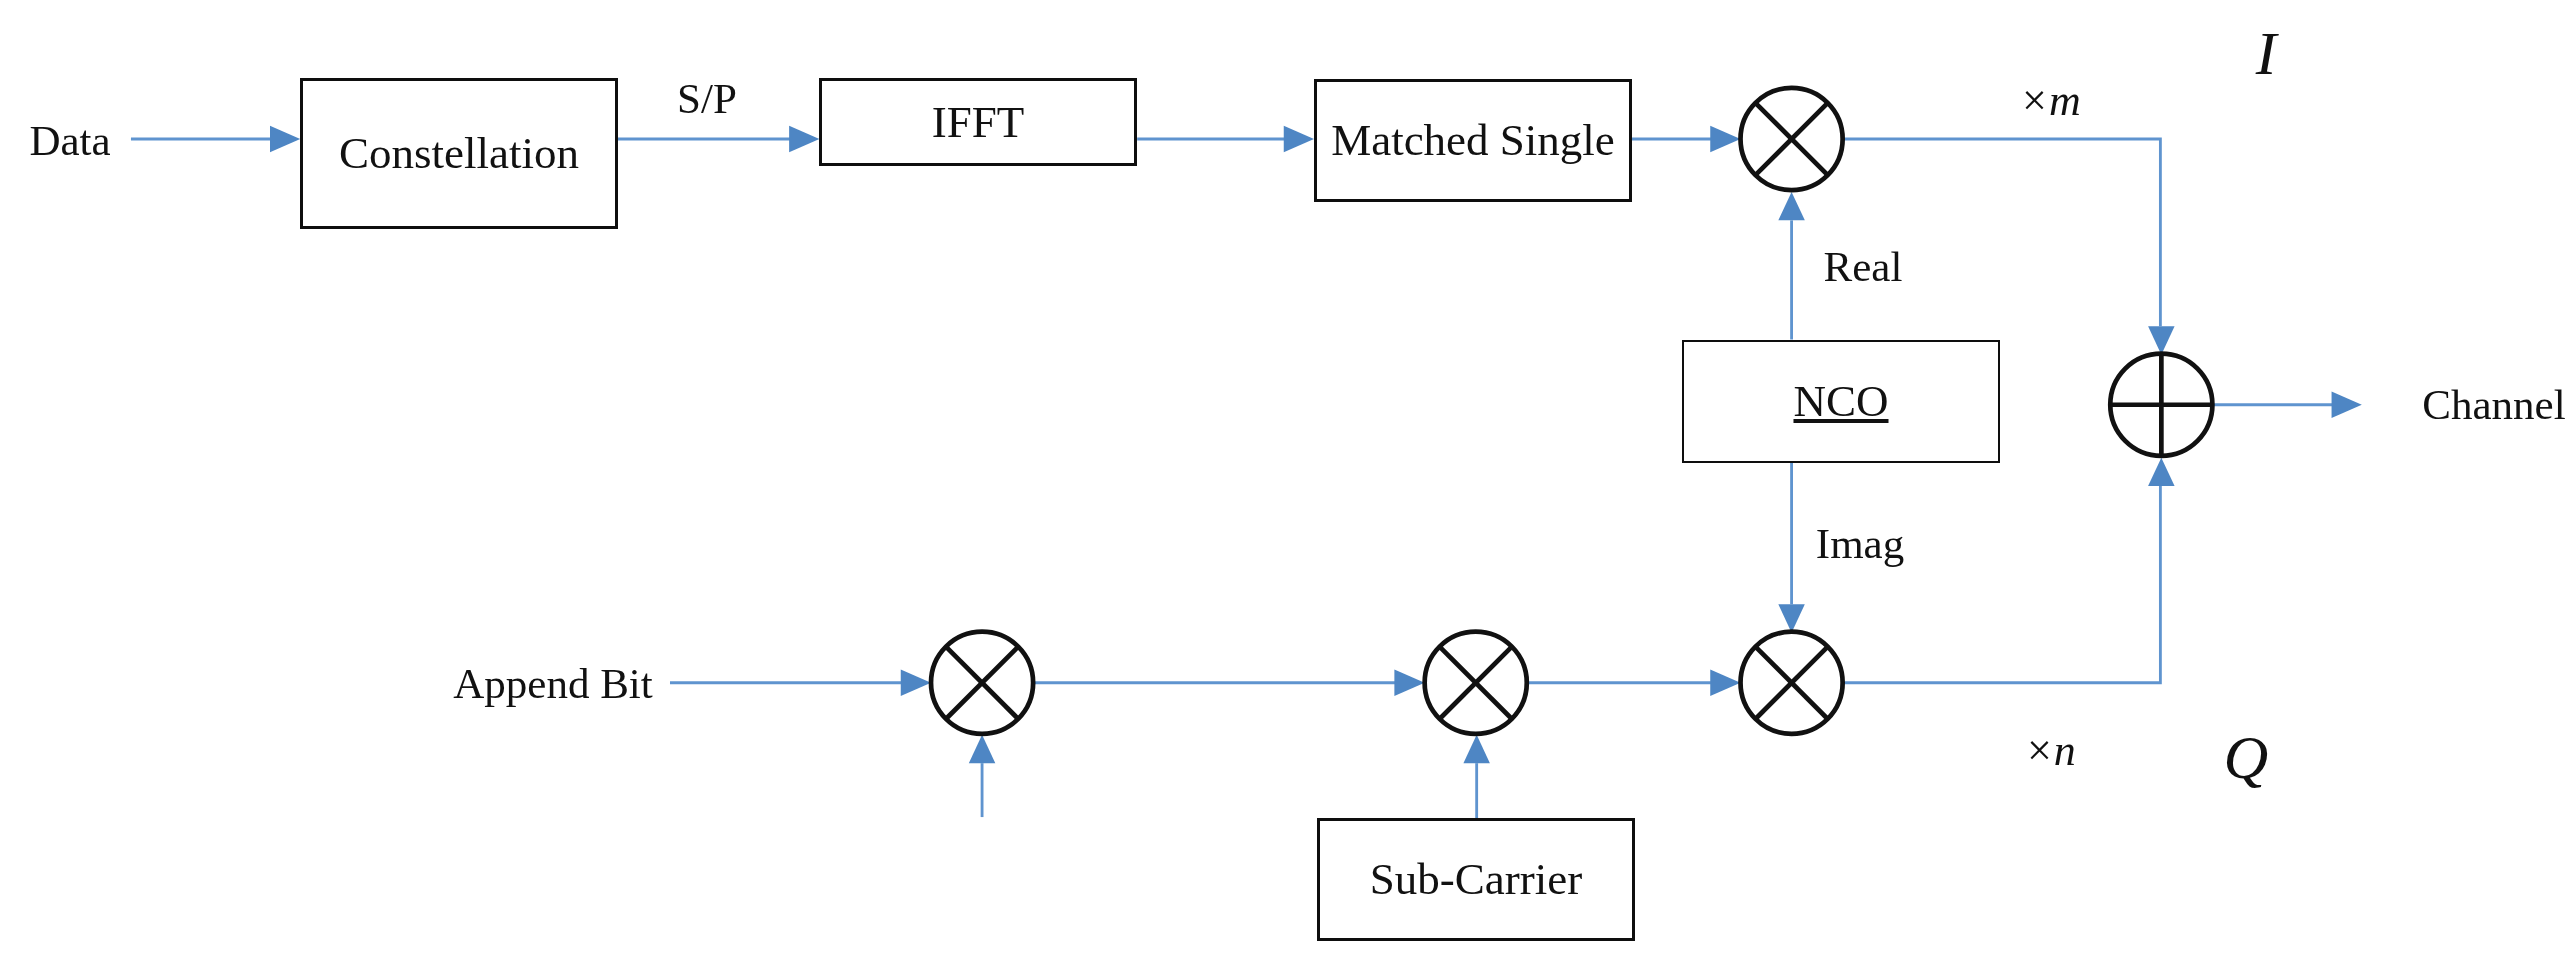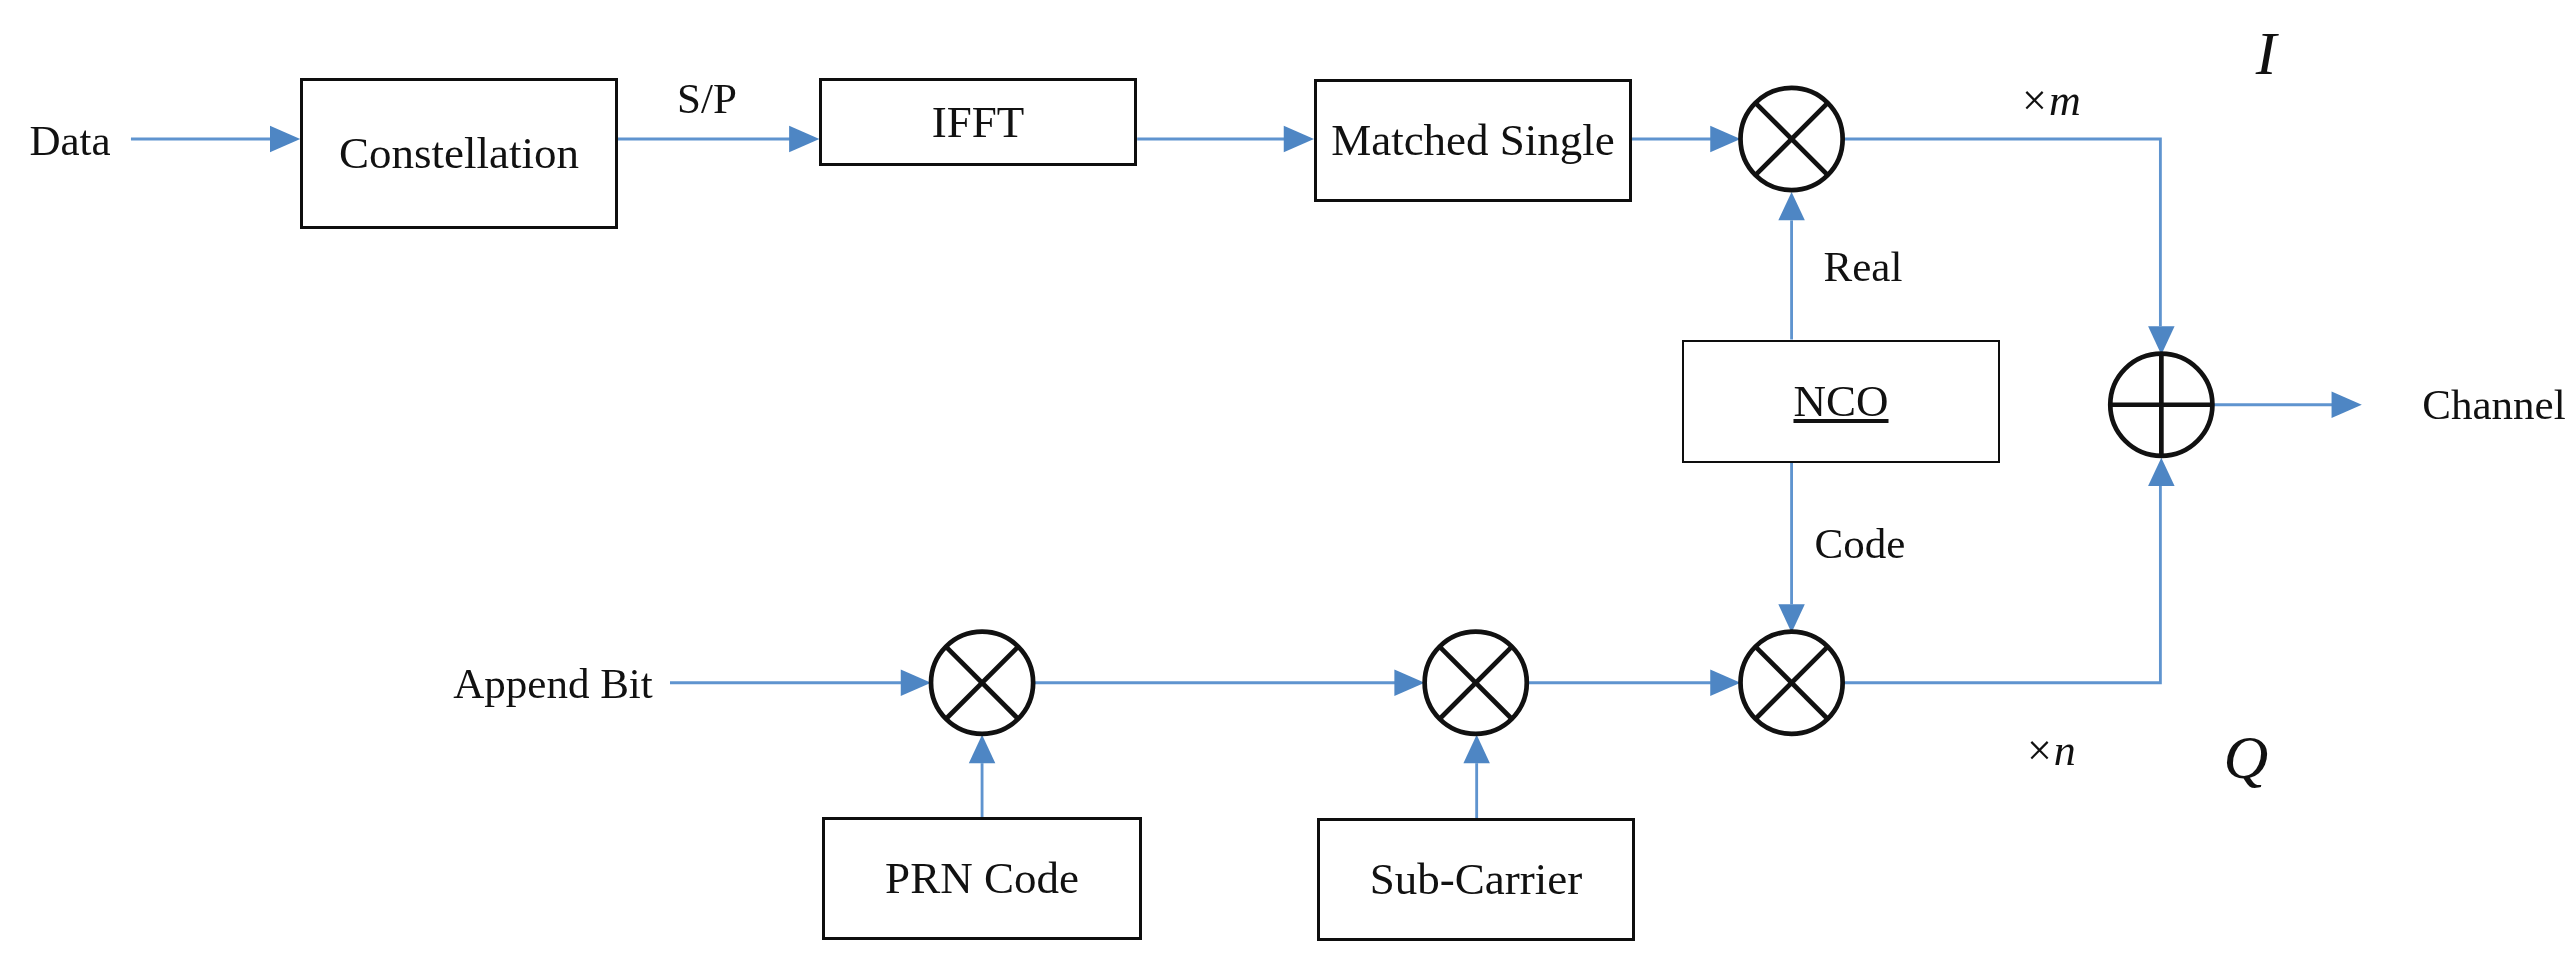--- a/index.html
+++ b/index.html
@@ -141,36 +141,33 @@
   </div>
 
   <div class="block" style="left:1314px; top:79px; width:318px; height:123px;">
     <span>Matched Single</span>
   </div>
 
   <div class="block thin" style="left:1682px; top:340px; width:318px; height:123px;text-decoration:underline;">
     <span>NCO</span>
   </div>
 
-  <div class="block" style="left:822px; top:817px; width:320px; height:123px;">
-    <span>PRN Code</span>
-  </div>
 
   <div class="block" style="left:1317px; top:818px; width:318px; height:123px;">
     <span>Sub-Carrier</span>
   </div>
 
   <div class="lbl" style="left:70px; top:141px;">Data</div>
 
   <div class="lbl" style="left:707px; top:99px;font-family:Liberation Serif, serif;">S/P</div>
 
 
   <div class="lbl" style="left:1863px; top:267px;">Real</div>
 
-  <div class="lbl" style="left:1860px; top:544px;">Code</div>
+  <div class="lbl" style="left:1860px; top:544px;">Imag</div>
 
   <div class="lbl math" style="left:2050px; top:101px;">×m</div>
 
   <div class="lbl big-math" style="left:2266px; top:54px;">I</div>
 
   <div class="lbl" style="left:2494px; top:405px;">Channel</div>
 
   <div class="lbl" style="left:553px; top:684px;">Append Bit</div>
 
   <div class="lbl math" style="left:2050px; top:751px;">×n</div>

